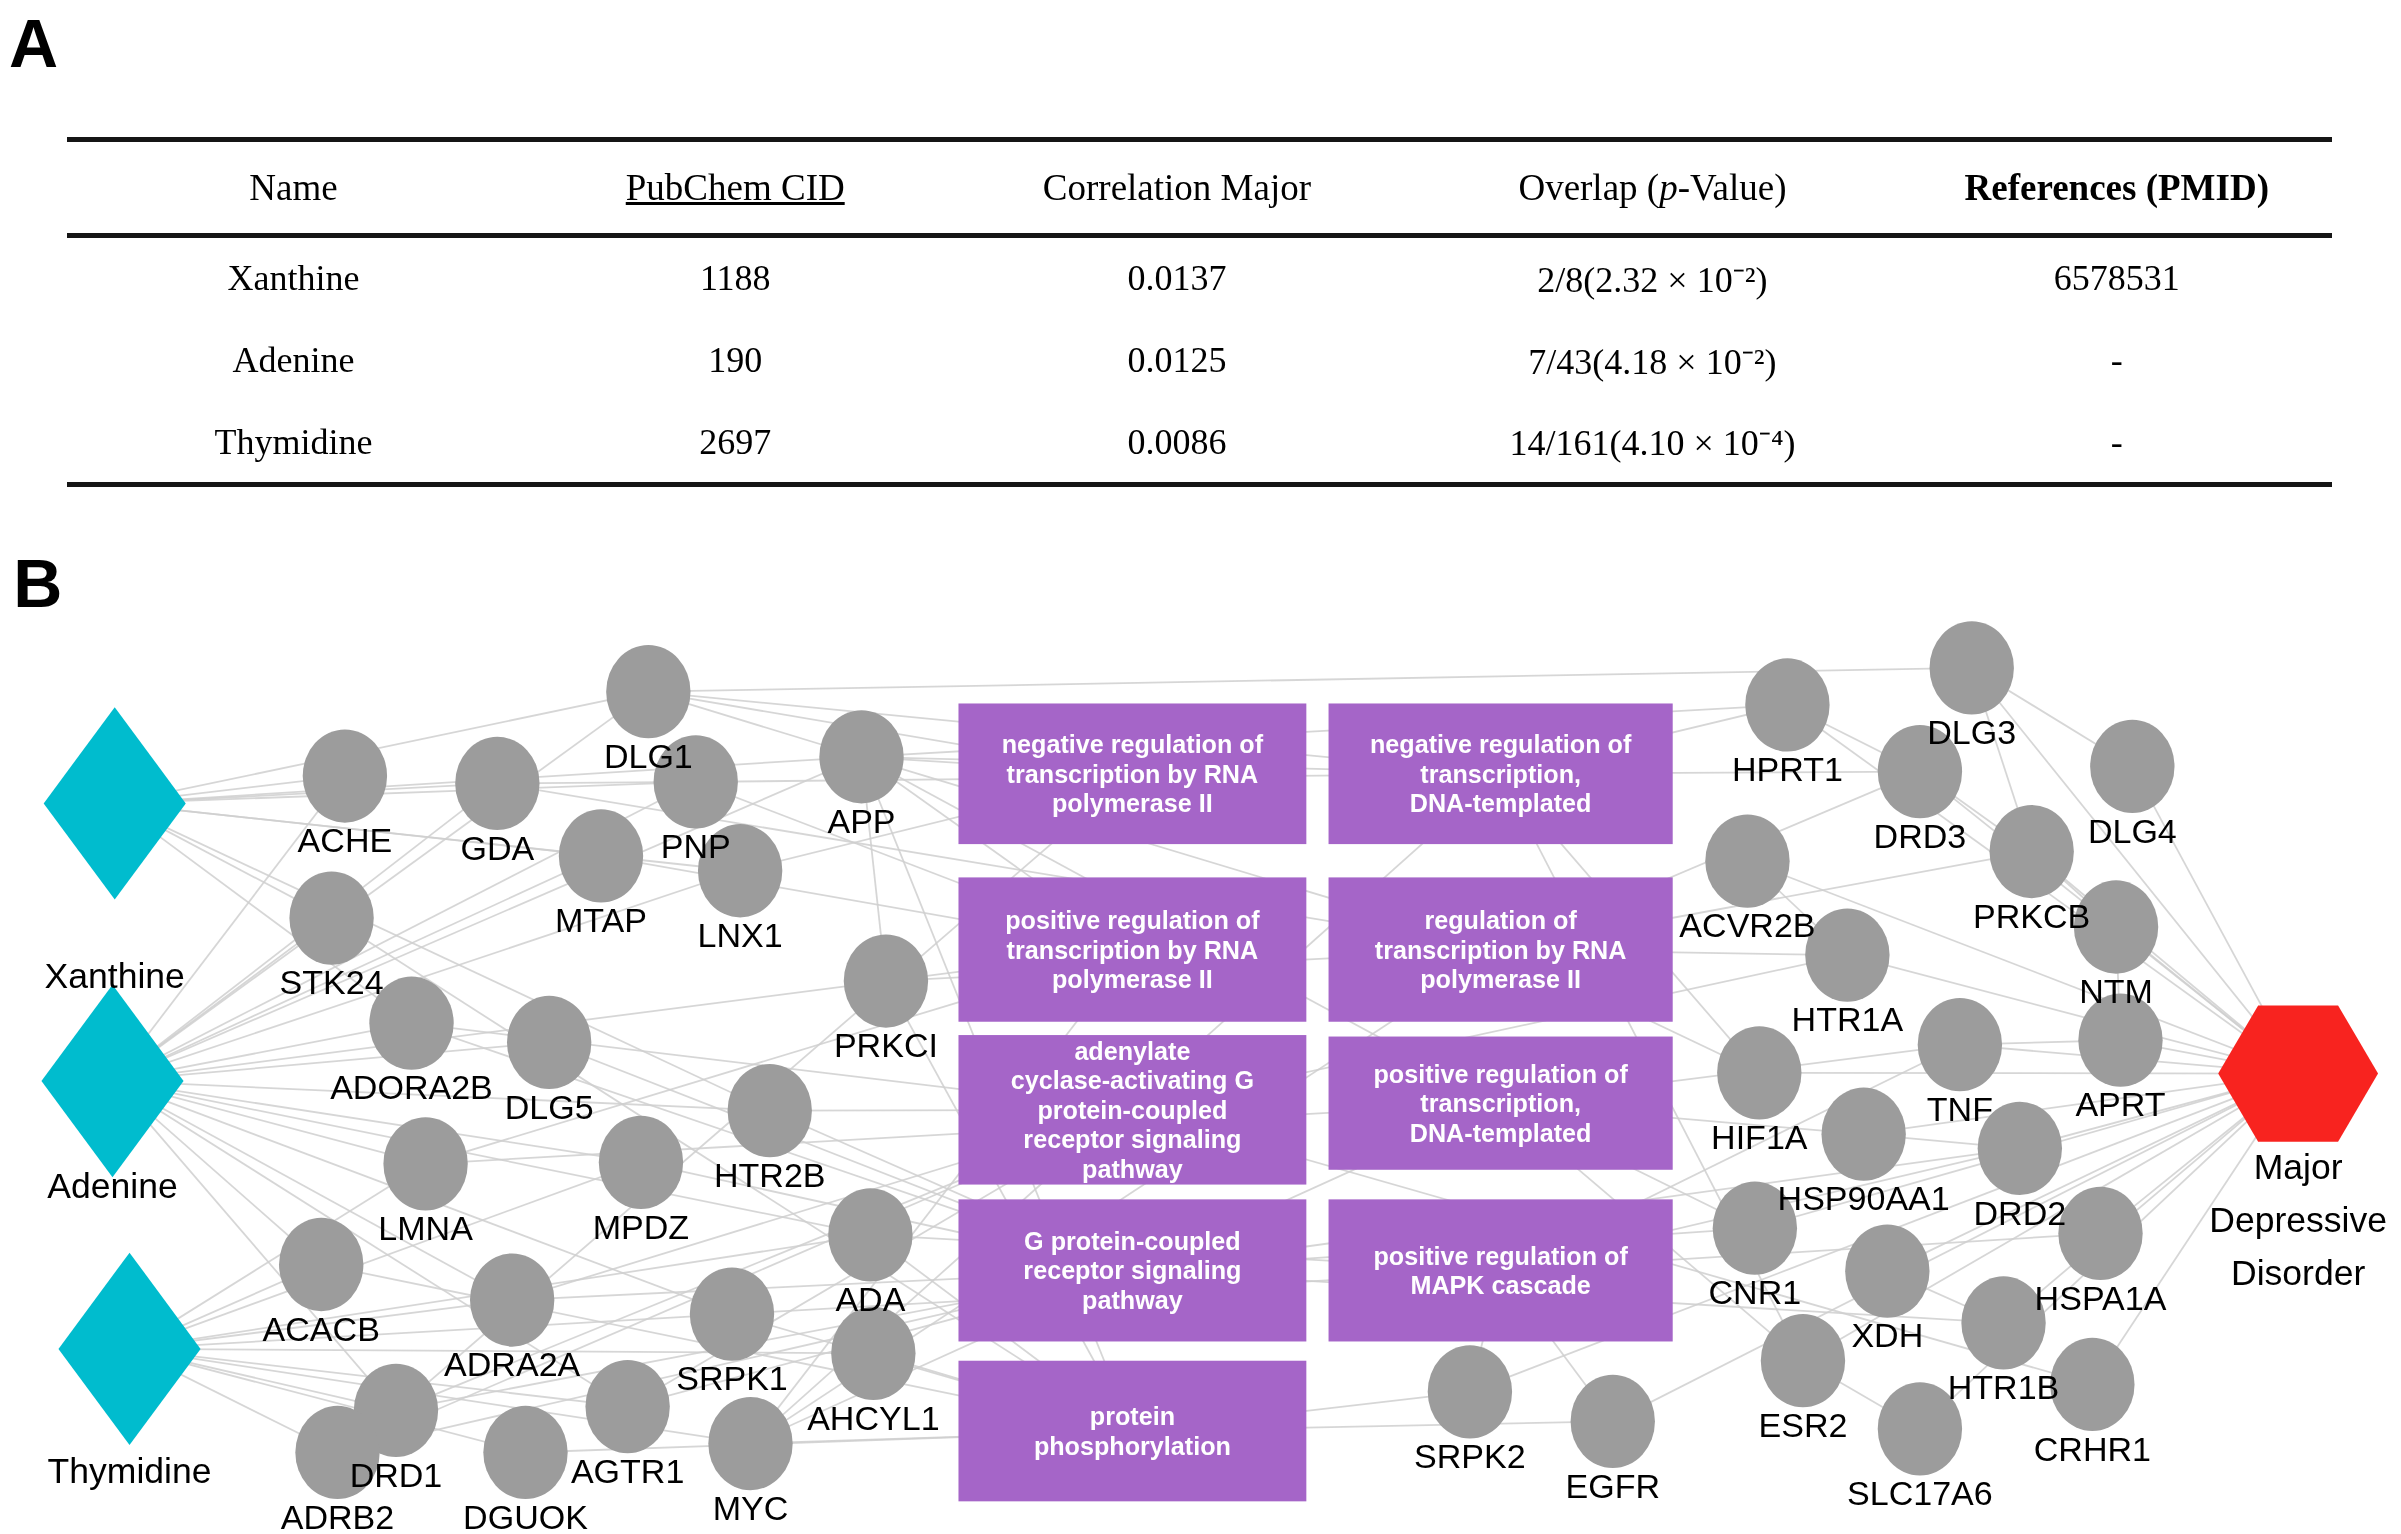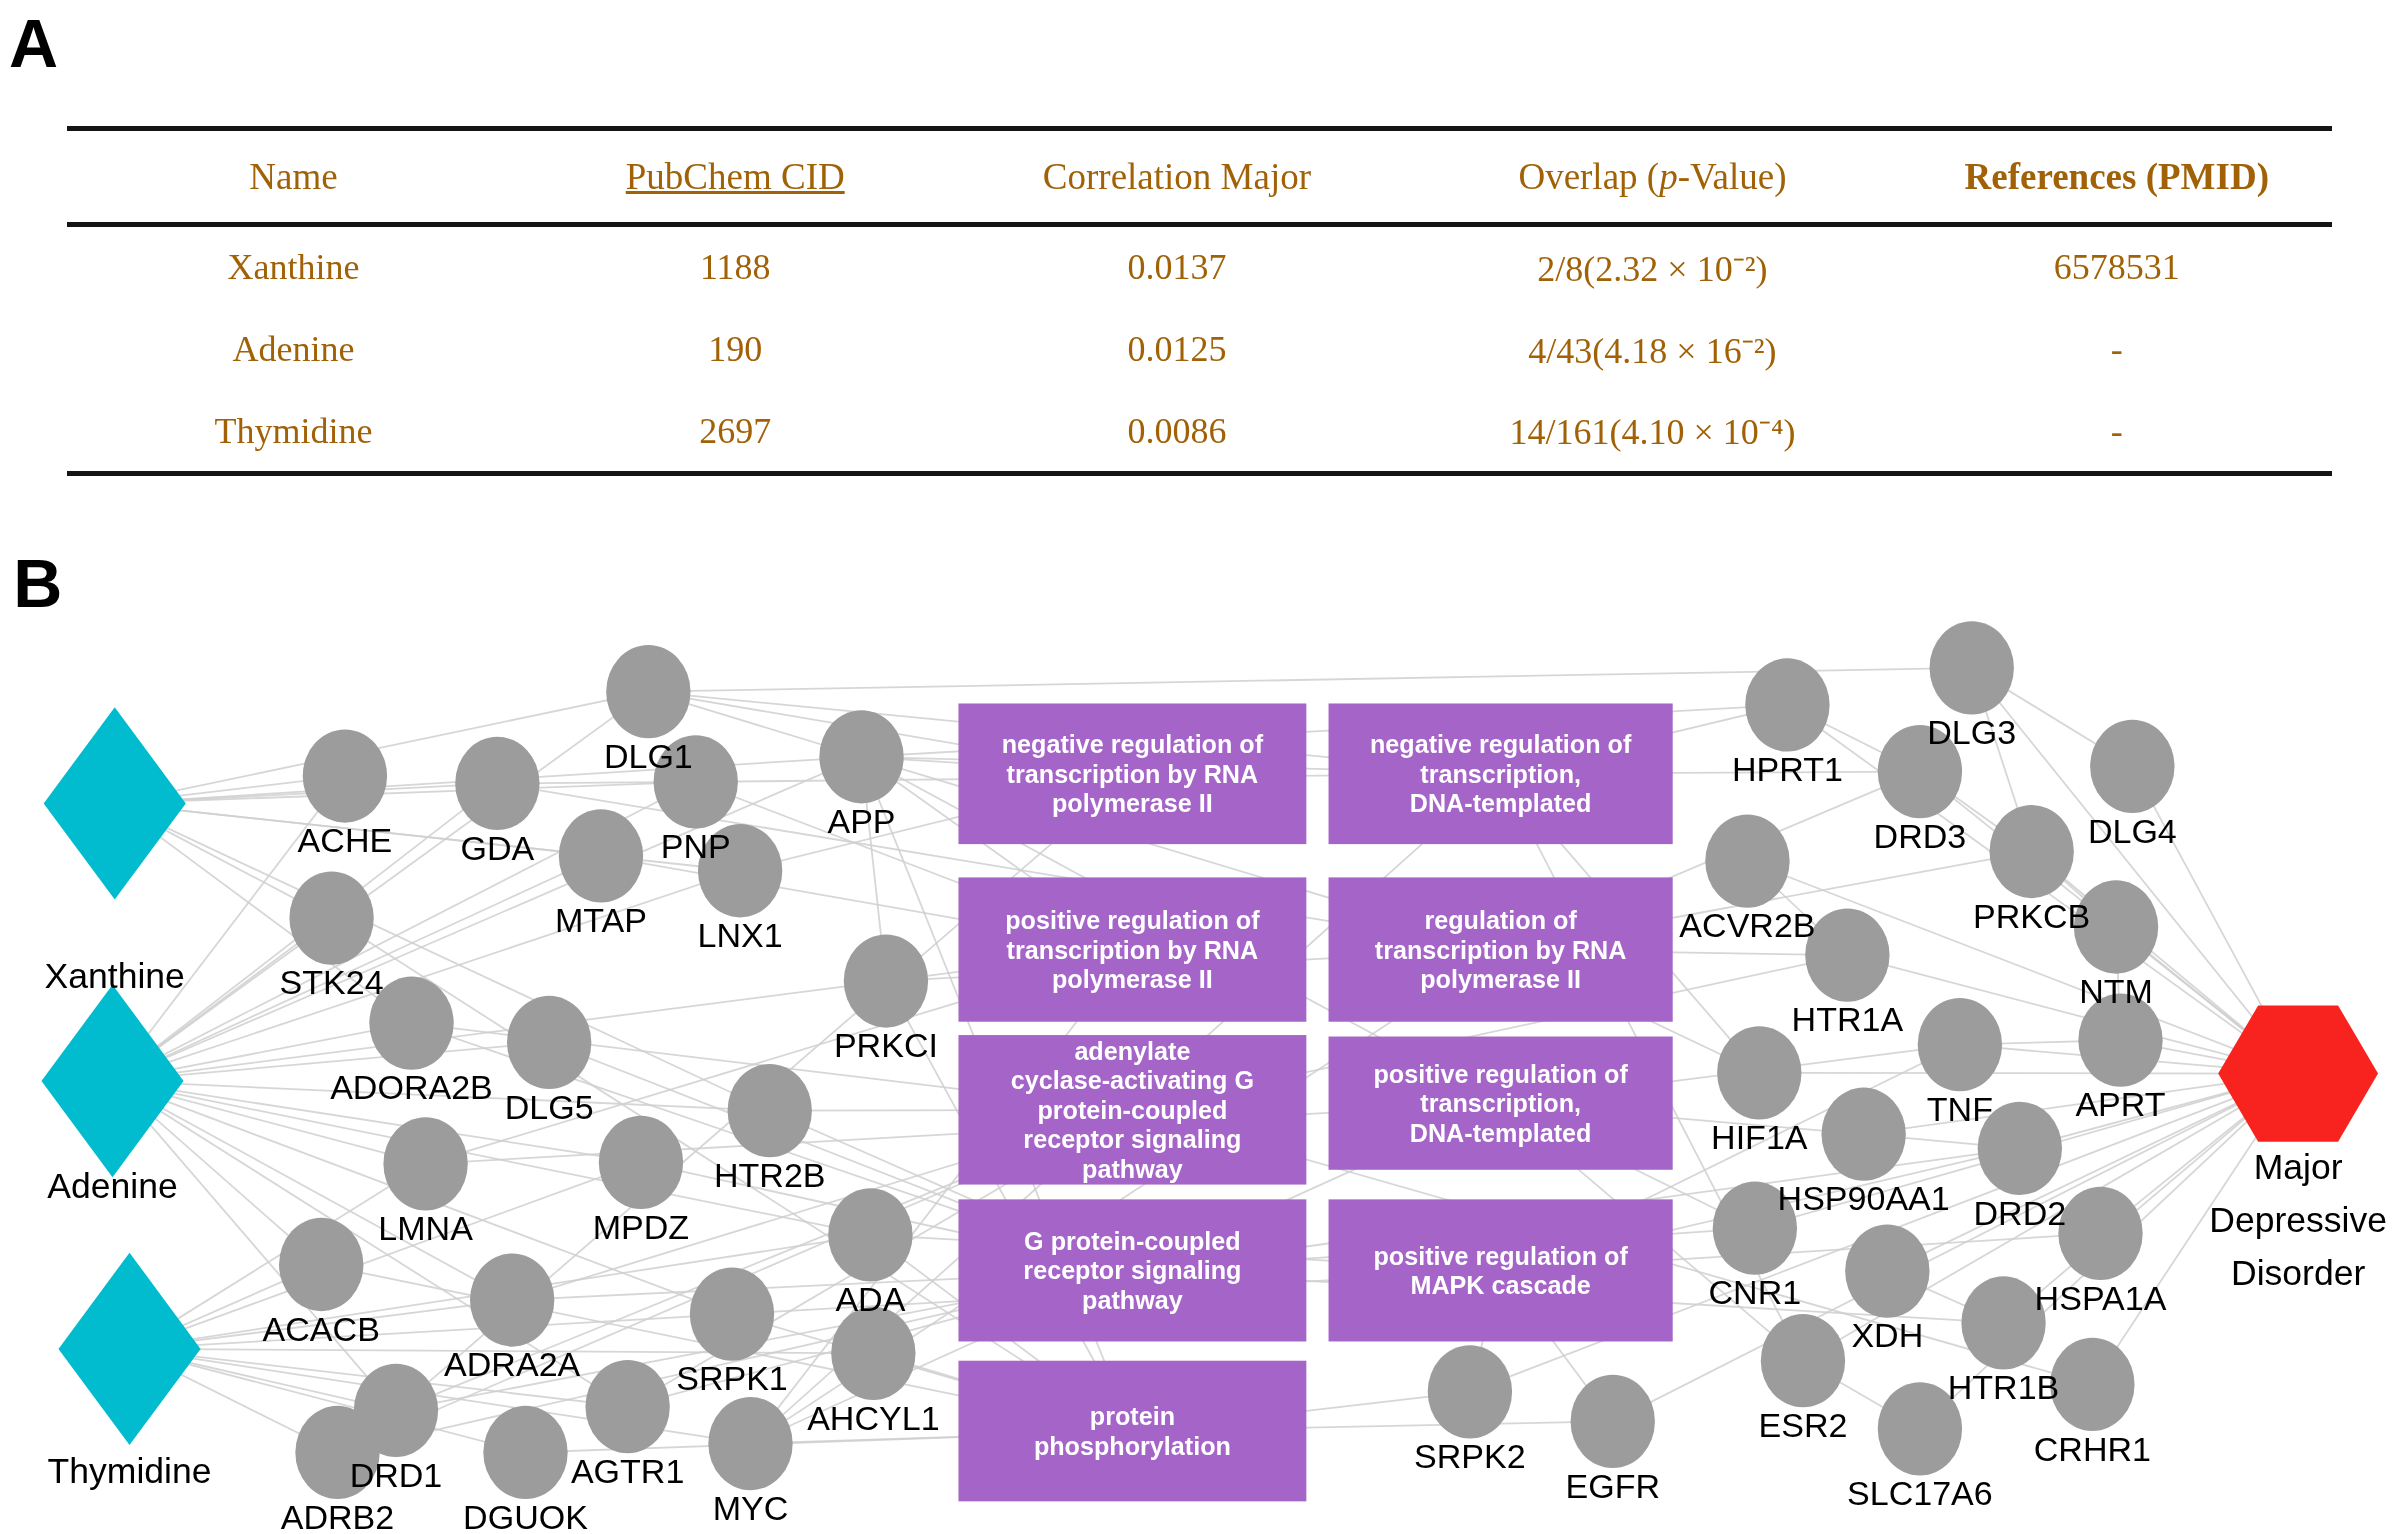--- a/index.html
+++ b/index.html
@@ -2,23 +2,23 @@
 <html style="font-size:12px"><head>
 <meta charset="utf-8">
 <style>
   html,body{margin:0;padding:0;background:#ffffff;}
   body{width:2401px;height:1535px;position:relative;overflow:hidden;
        font-family:"Liberation Sans",sans-serif;}
   .panel-letter{position:absolute;font-size:68px;font-weight:900;color:#000;
        font-family:"Liberation Sans",sans-serif;line-height:1;}
   #panel-a-letter{left:9px;top:9px;}
   #panel-b-letter{left:13.3px;top:549px;}
-  #tableA{position:absolute;left:67px;top:126px;width:2265px;
+  #tableA{position:absolute;left:67px;top:137px;width:2265px;
        border-collapse:collapse;table-layout:fixed;
-       font-family:"Liberation Serif",serif;color:#a16207;}
+       font-family:"Liberation Serif",serif;color:#000000;}
   #tableA thead tr{height:96px;border-top:5.2px solid #151515;border-bottom:5.2px solid #151515;}
   #tableA tbody tr{height:83px;}
   #tableA tbody{border-bottom:5.2px solid #151515;}
   #tableA th{font-weight:normal;font-size:37px;text-align:center;}
   #tableA td{font-size:36px;text-align:center;}
   #tableA .c-name{width:20%;} #tableA .c-cid{width:19%;text-decoration:underline;} #tableA .c-score{width:20%;}
   #tableA .c-overlap{width:22%;font-family:Liberation Serif, serif;} #tableA .c-refs{width:19%;font-weight:bold;}
   .it{font-style:italic;}
   #network{position:absolute;left:0;top:0;
        font-family:"Liberation Sans",sans-serif;}
@@ -44,21 +44,21 @@
       <td>Xanthine</td>
       <td>1188</td>
       <td>0.0137</td>
       <td>2/8(2.32 × 10⁻²)</td>
       <td>6578531</td>
     </tr>
     <tr>
       <td>Adenine</td>
       <td>190</td>
       <td>0.0125</td>
-      <td>4/43(4.18 × 16⁻²)</td>
+      <td>7/43(4.18 × 10⁻²)</td>
       <td>-</td>
     </tr>
     <tr>
       <td>Thymidine</td>
       <td>2697</td>
       <td>0.0086</td>
       <td>14/161(4.10 × 10⁻⁴)</td>
       <td>-</td>
     </tr>
   </tbody>

